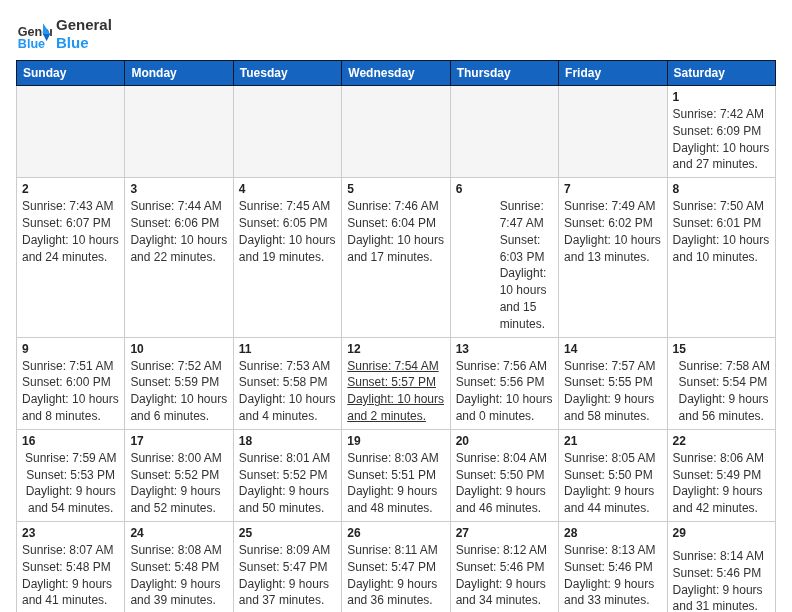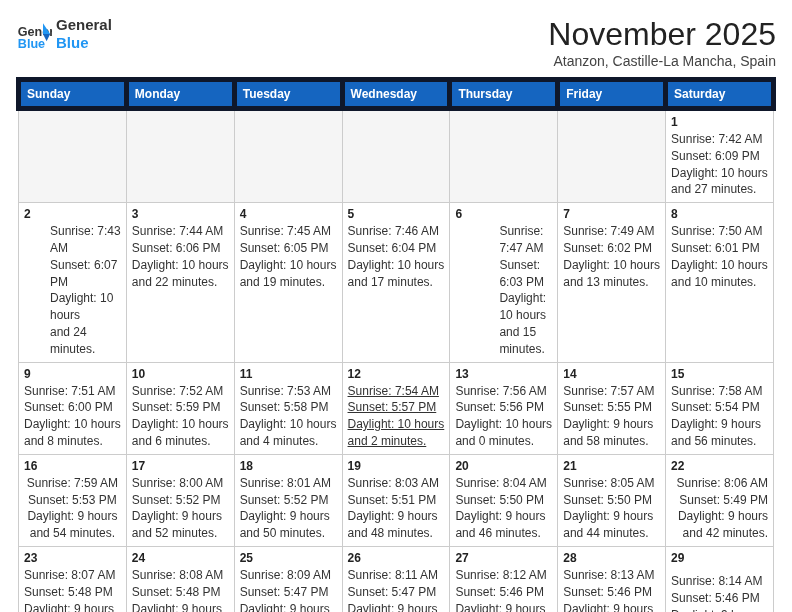--- a/index.html
+++ b/index.html
@@ -42,21 +42,21 @@
       border-collapse: collapse;
       table-layout: fixed;
     }
     th {
       background: #1565C0;
       color: #fff;
       font-size: 12px;
       font-weight: bold;
       padding: 5px 6px;
       text-align: left;
-      border: 5px solid #0f172a;
+      border: 1px solid #0f172a;
     }
     td {
       vertical-align: top;
       border: 1px solid #ccc;
       padding: 4px 5px;
       font-size: 10px;
       color: #333;
       height: 74px;
       background: #fff;
     }
@@ -87,24 +87,20 @@
       <text x="2" y="22" font-size="14" font-family="Arial" font-weight="bold" fill="#333">General</text>
       <text x="2" y="36" font-size="14" font-family="Arial" font-weight="bold" fill="#2196F3">Blue</text>
       <polygon points="30,8 38,20 30,20" fill="#2196F3"></polygon>
       <polygon points="30,20 38,20 34,28" fill="#1565C0"></polygon>
     </svg>
     <div style="line-height:1.2">
       <div style="font-size:15px;font-weight:bold;color:#333;">General</div>
       <div style="font-size:15px;font-weight:bold;color:#2196F3;">Blue</div>
     </div>
   </div>
-  <div class="title-block">
-    <div class="month-title">November 2025</div>
-    <div class="location-title">Atanzon, Castille-La Mancha, Spain</div>
-  </div>
 </div>
 
 <table>
   <thead>
     <tr>
     <th>Sunday</th>
         <th>Monday</th>
         <th>Tuesday</th>
         <th>Wednesday</th>
         <th>Thursday</th>
@@ -124,21 +120,21 @@
           <div class="day-number">1</div>
           <div class="day-info" style="white-space: pre-line;">Sunrise: 7:42 AM
 Sunset: 6:09 PM
 Daylight: 10 hours
 and 27 minutes.</div>
         </td>
       </tr>
       <tr>
         <td>
           <div class="day-number">2</div>
-          <div class="day-info" style="white-space: pre-line; margin-left: 26px;">Sunrise: 7:43 AM
+          <div class="day-info" style="white-space: pre-line;">Sunrise: 7:43 AM
 Sunset: 6:07 PM
 Daylight: 10 hours
 and 24 minutes.</div>
         </td>
         <td>
           <div class="day-number">3</div>
           <div class="day-info" style="white-space: pre-line;">Sunrise: 7:44 AM
 Sunset: 6:06 PM
 Daylight: 10 hours
 and 22 minutes.</div>
@@ -217,21 +213,21 @@
         </td>
         <td>
           <div class="day-number">14</div>
           <div class="day-info" style="white-space: pre-line;">Sunrise: 7:57 AM
 Sunset: 5:55 PM
 Daylight: 9 hours
 and 58 minutes.</div>
         </td>
         <td>
           <div class="day-number">15</div>
-          <div class="day-info" style="white-space: pre-line;">Sunrise: 7:58 AM
+          <div class="day-info" style="white-space: pre-line; margin-left: 6px;">Sunrise: 7:58 AM
 Sunset: 5:54 PM
 Daylight: 9 hours
 and 56 minutes.</div>
         </td>
       </tr>
       <tr>
         <td>
           <div class="day-number">16</div>
           <div class="day-info" style="white-space: pre-line; text-align: center;">Sunrise: 7:59 AM
 Sunset: 5:53 PM
@@ -268,21 +264,21 @@
         </td>
         <td>
           <div class="day-number">21</div>
           <div class="day-info" style="white-space: pre-line;">Sunrise: 8:05 AM
 Sunset: 5:50 PM
 Daylight: 9 hours
 and 44 minutes.</div>
         </td>
         <td>
           <div class="day-number">22</div>
-          <div class="day-info" style="white-space: pre-line; text-align: right;">Sunrise: 8:06 AM
+          <div class="day-info" style="white-space: pre-line;">Sunrise: 8:06 AM
 Sunset: 5:49 PM
 Daylight: 9 hours
 and 42 minutes.</div>
         </td>
       </tr>
       <tr>
         <td>
           <div class="day-number">23</div>
           <div class="day-info" style="white-space: pre-line;">Sunrise: 8:07 AM
 Sunset: 5:48 PM

